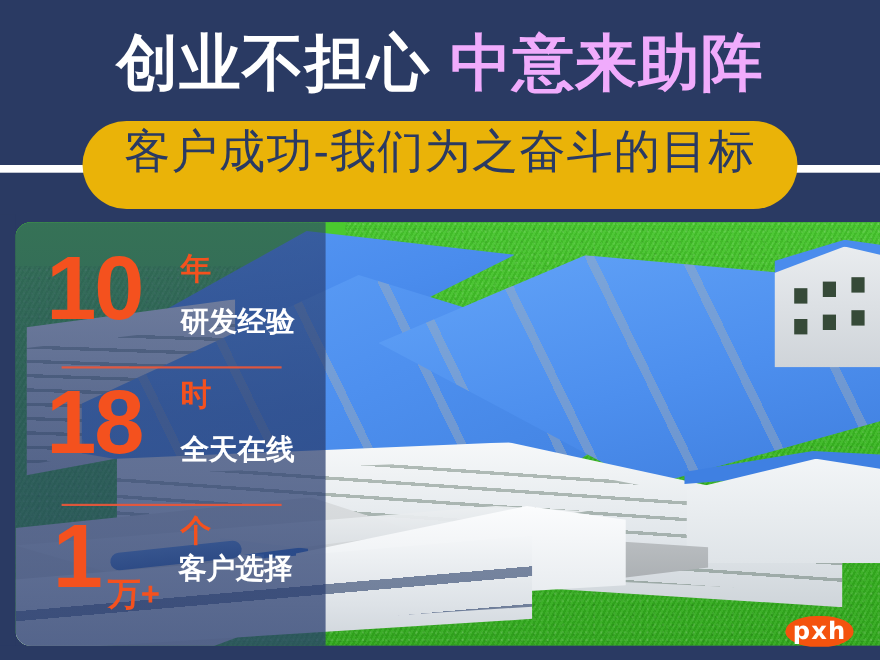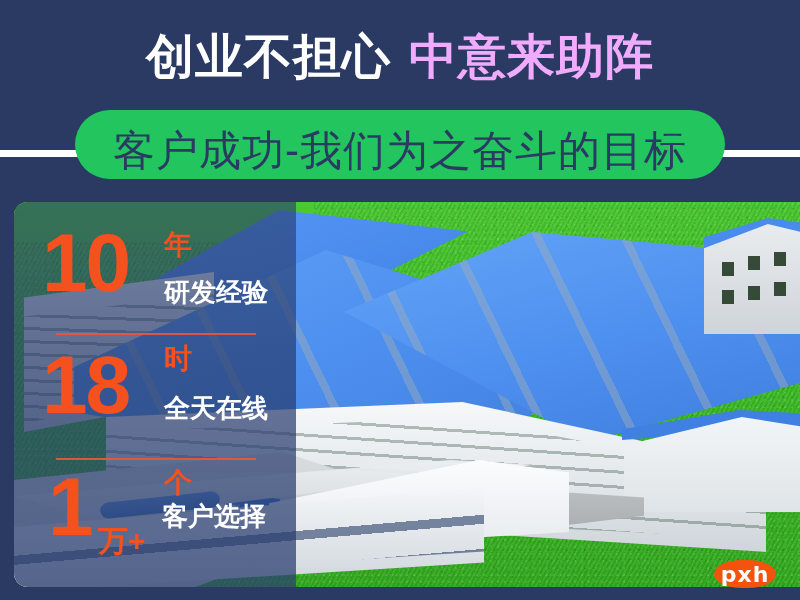--- a/index.html
+++ b/index.html
@@ -15,39 +15,39 @@
 
   
   .header{position:absolute;left:0;top:0;width:800px;height:195px;}
 
   .headline{
     position:absolute;left:0;top:24px;width:800px;height:66px;
     display:flex;align-items:center;justify-content:center;
     white-space:nowrap;
   }
   .headline span{
-    font-size:48px;font-weight:bold;line-height:60px;
+    font-size:56px;font-weight:bold;line-height:60px;
     letter-spacing:1px;
   }
   .headline .hl-white{color:#ffffff;}
   .headline .hl-gap{display:inline-block;width:18px;}
   .headline .hl-orange{color:#f0abfc;}
 
   
   .rule{
     position:absolute;height:7px;background:#ffffff;top:150px;
   }
   .rule-left{left:0;width:90px;}
   .rule-right{right:0;width:90px;}
 
   .subtitle-pill{
     position:absolute;left:75px;top:110px;
-    width:650px;height:69px;
-    background:#22c55e;border-radius:40px;
-    display:flex;align-items:flex-end;justify-content:center;
+    width:650px;height:80px;
+    background:#eab308;border-radius:40px;
+    display:flex;align-items:flex-start;justify-content:center;
     box-sizing:border-box;
   }
   .subtitle-pill .sub-text{
     color:#2a3a63;font-size:42px;font-weight:normal;
     letter-spacing:1px;white-space:nowrap;
   }
 
   
   .photo{
     position:absolute;left:14px;top:202px;width:786px;height:385px;

